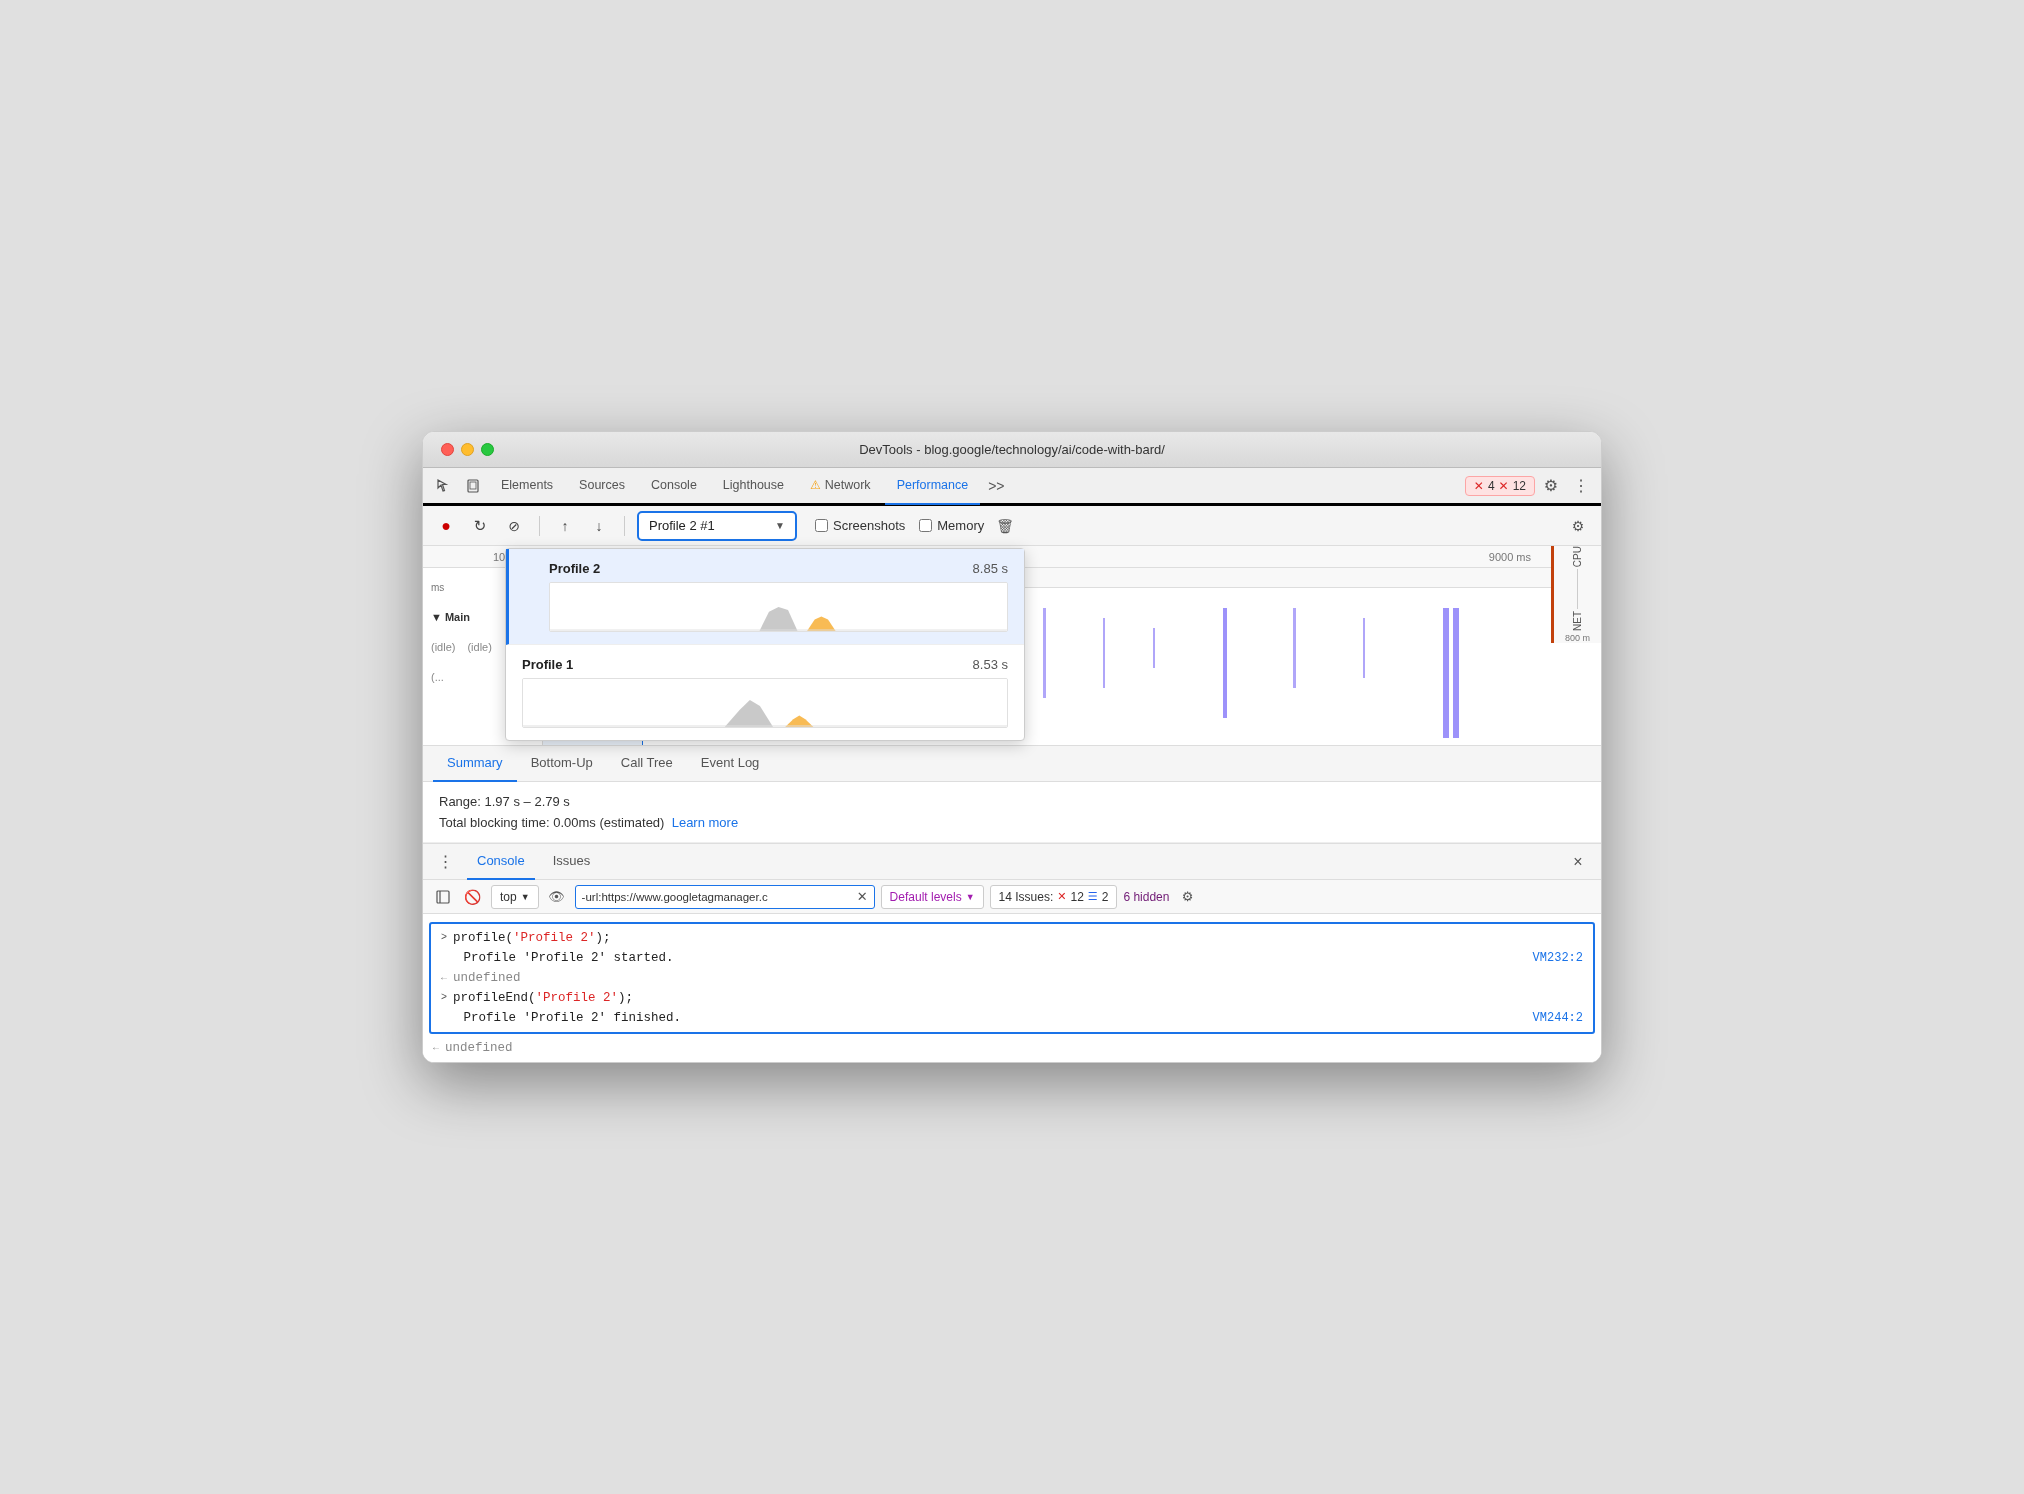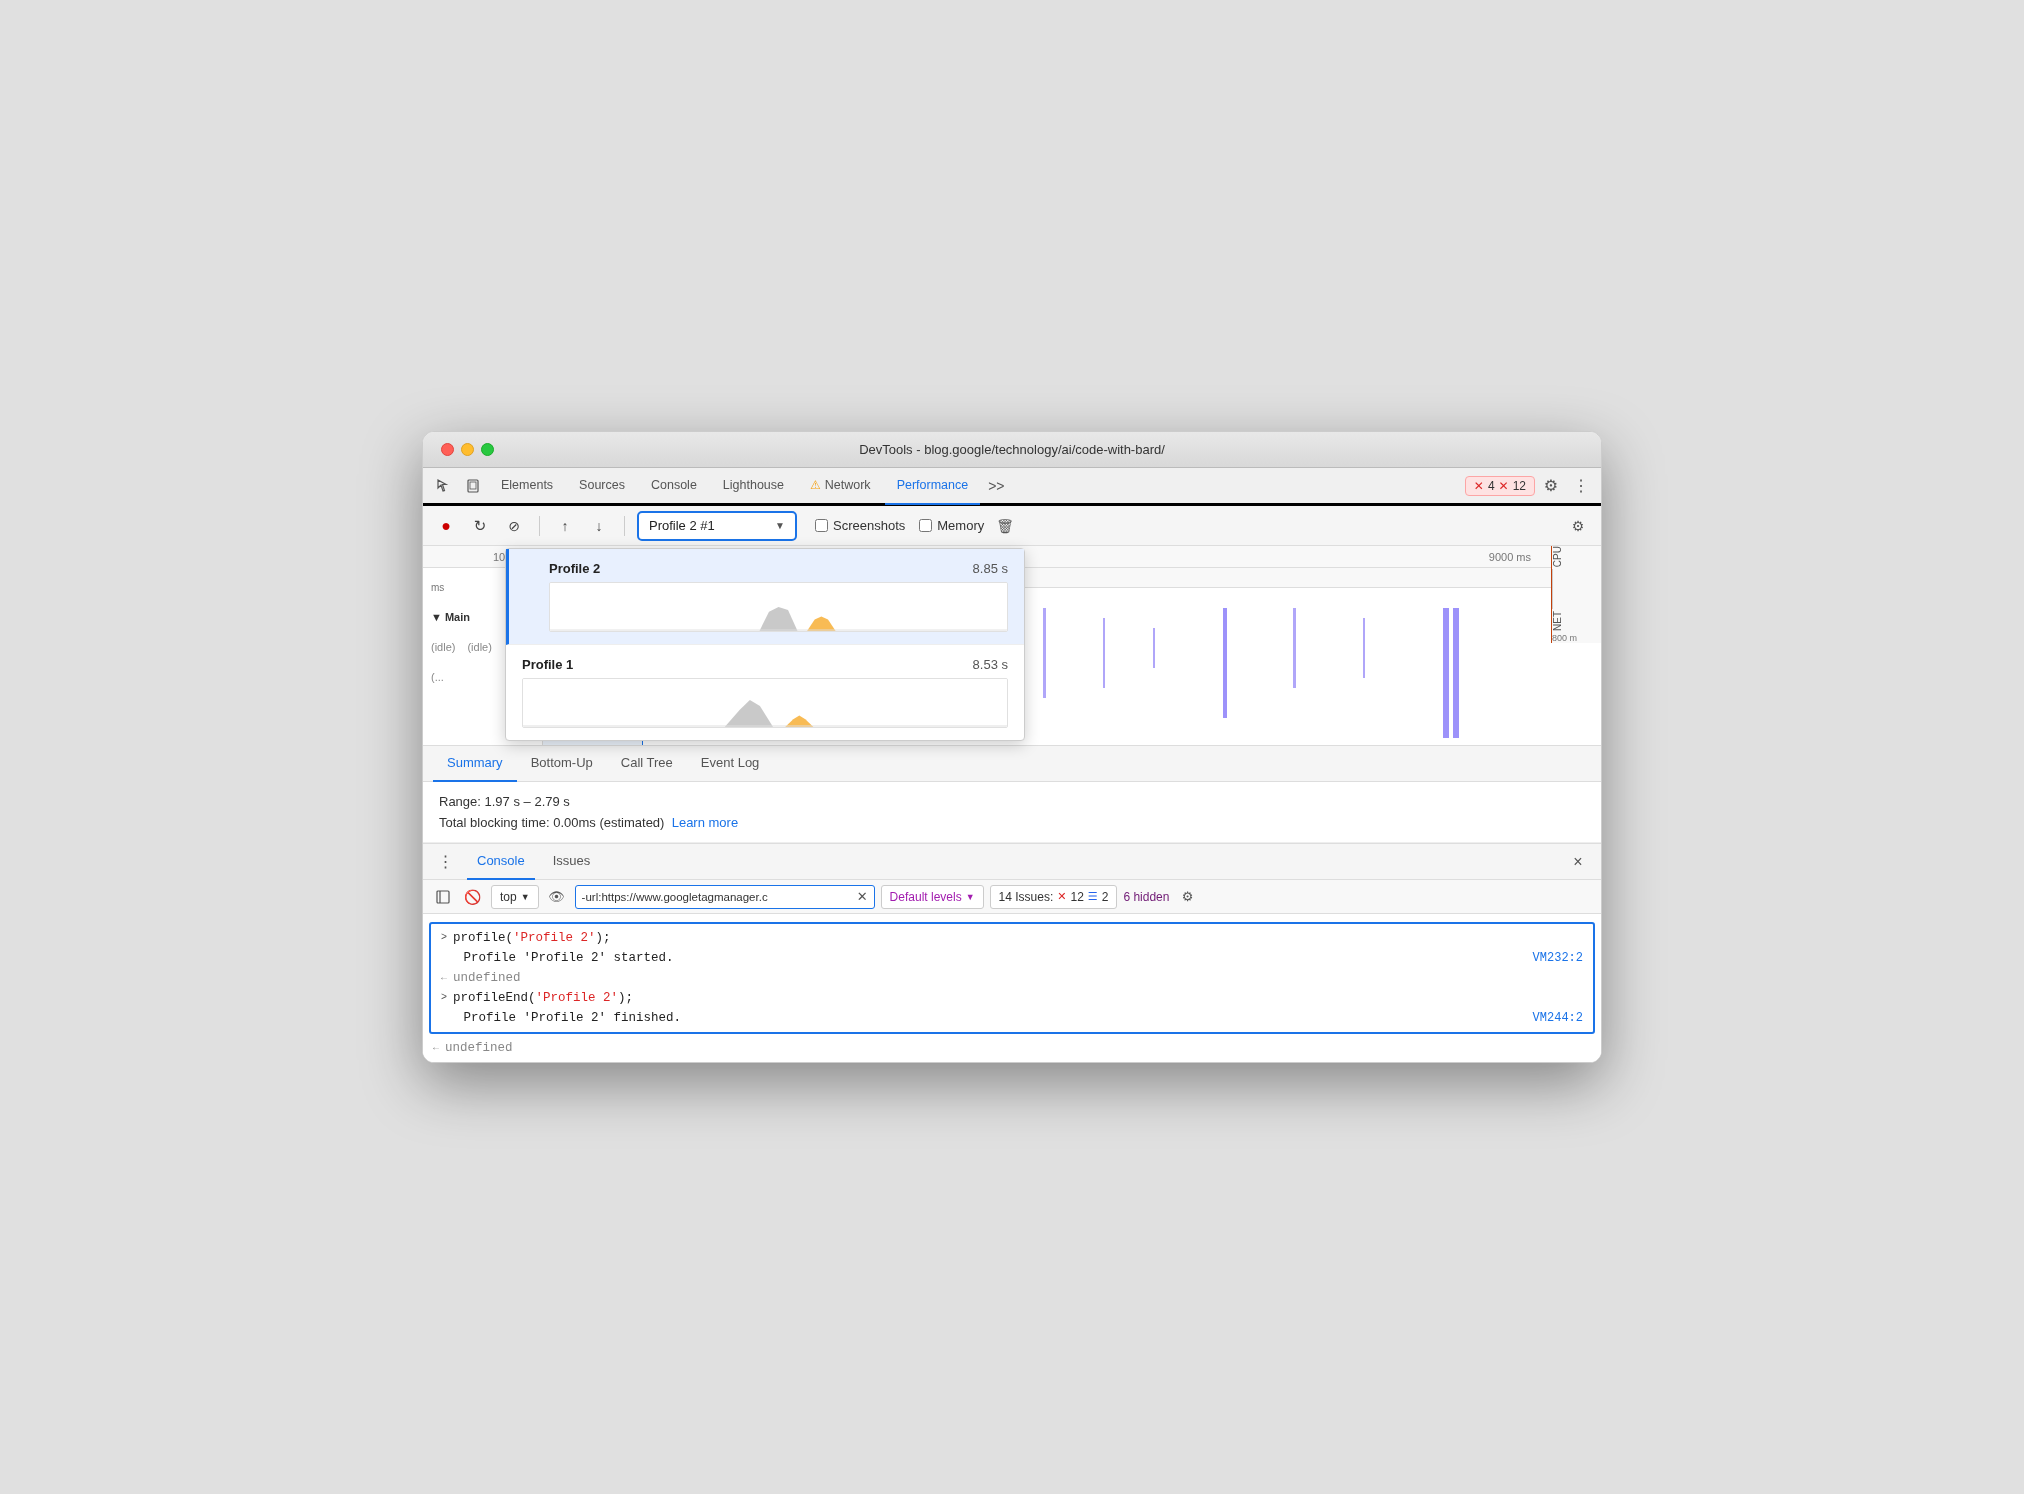--- a/index.html
+++ b/index.html
@@ -324,23 +324,24 @@
       flex: 1;
       position: relative;
       overflow: hidden;
     }
     .cpu-bar {
       position: absolute;
       top: 0;
       right: 0;
       width: 50px;
       background: #f8f8f8;
-      border-left: 1px solid #c2410c;
+      border-left: 3px solid #c2410c;
       display: flex;
       flex-direction: column;
+      align-items: center;
       justify-content: center;
       font-size: 10px;
       color: #666;
       gap: 2px;
     }
     
     .flame-container {
       position: relative;
       width: 100%;
       height: 100%;

